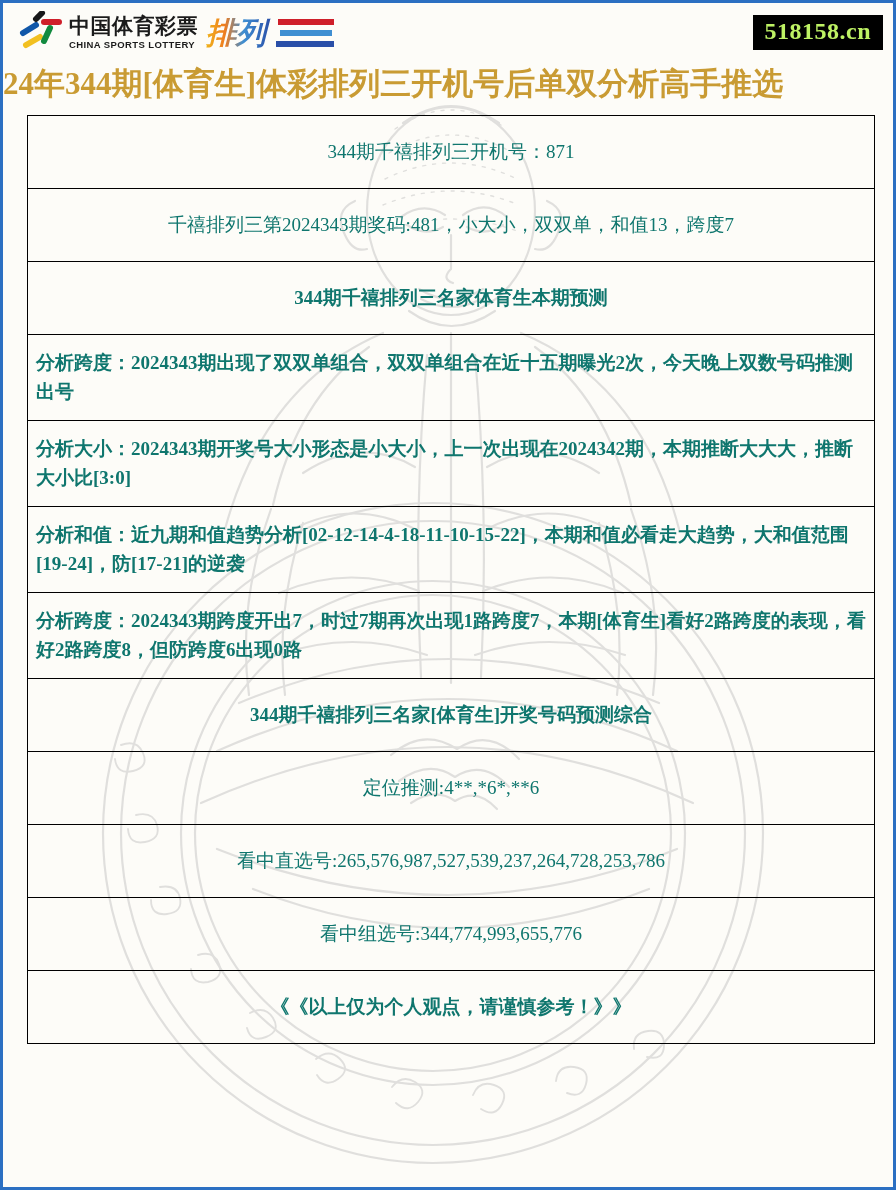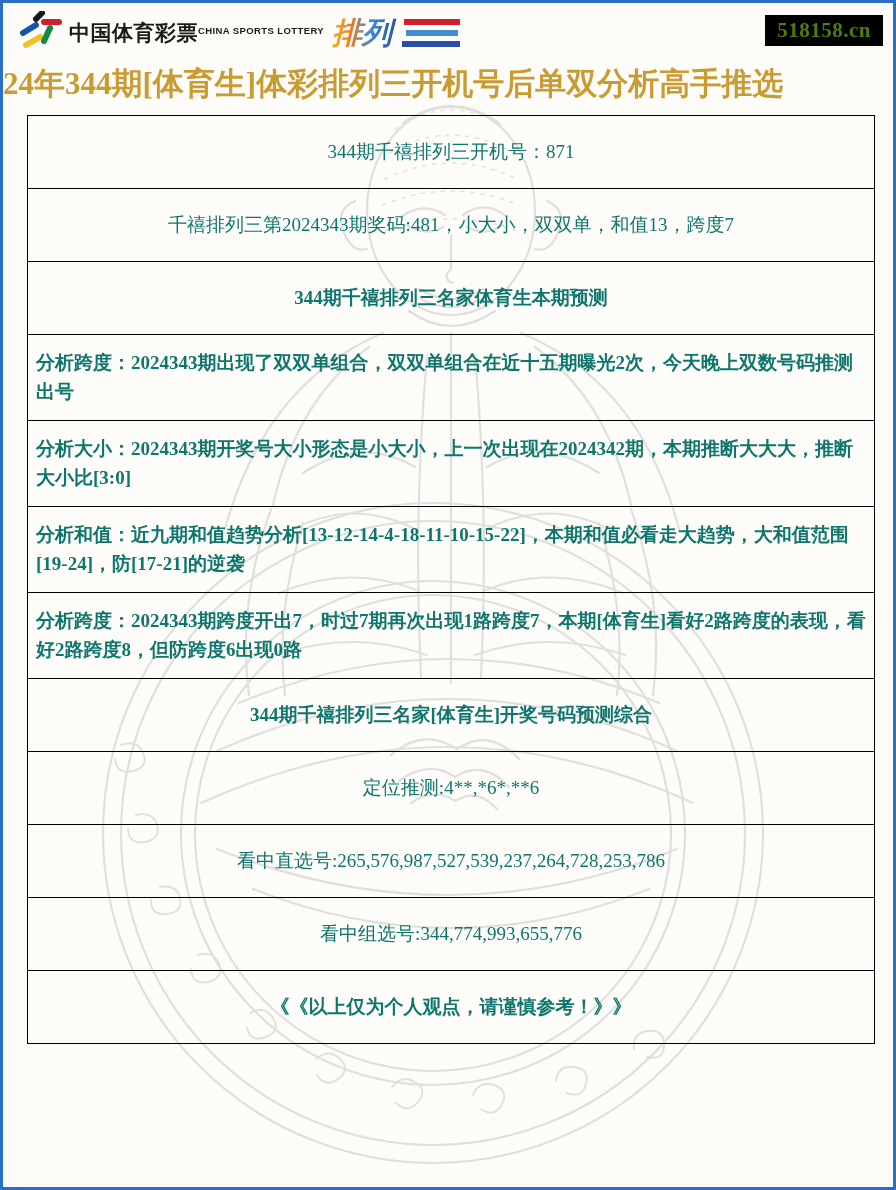--- a/index.html
+++ b/index.html
@@ -51,21 +51,21 @@
     gap: 6px;
     height: 46px;
   }
   .brand-mark {
     width: 46px;
     height: 42px;
     flex: 0 0 auto;
   }
   .brand-words {
     display: flex;
-    flex-direction: row;
+    flex-direction: column;
     justify-content: flex-end;
     line-height: 1;
   }
   .brand-cn {
     font-family: "Liberation Sans", sans-serif;
     font-size: 21px;
     font-weight: bold;
     color: #1b1b1b;
     letter-spacing: 0.5px;
   }
@@ -77,23 +77,23 @@
     letter-spacing: 0.4px;
     margin-top: 4px;
   }
   .brand-series {
     height: 42px;
     width: 132px;
     margin-left: 2px;
   }
   .site-badge {
     background: #000000;
-    color: #4d7c0f;
+    color: #bef264;
     font-family: "Liberation Serif", serif;
-    font-size: 21px;
+    font-size: 24px;
     font-weight: bold;
     padding: 3px 12px 4px 12px;
     letter-spacing: 0.5px;
     line-height: 1.15;
     margin-top: 6px;
   }
 
   
   .page-title {
     position: relative;
@@ -263,21 +263,21 @@
       <tr>
         <td class="center bold tall" colspan="6">344期千禧排列三名家体育生本期预测</td>
       </tr>
       <tr>
         <td class="left bold para" colspan="6">分析跨度：2024343期出现了双双单组合，双双单组合在近十五期曝光2次，今天晚上双数号码推测出号</td>
       </tr>
       <tr>
         <td class="left bold para" colspan="6">分析大小：2024343期开奖号大小形态是小大小，上一次出现在2024342期，本期推断大大大，推断大小比[3:0]</td>
       </tr>
       <tr>
-        <td class="left bold para" colspan="6">分析和值：近九期和值趋势分析[13-12-14-4-18-11-10-15-22]，本期和值必看走大趋势，大和值范围[19-24]，防[17-21]的逆袭</td>
+        <td class="left bold para" colspan="6">分析和值：近九期和值趋势分析[02-12-14-4-18-11-10-15-22]，本期和值必看走大趋势，大和值范围[19-24]，防[17-21]的逆袭</td>
       </tr>
       <tr>
         <td class="left bold para" colspan="6">分析跨度：2024343期跨度开出7，时过7期再次出现1路跨度7，本期[体育生]看好2路跨度的表现，看好2路跨度8，但防跨度6出现0路</td>
       </tr>
       <tr>
         <td class="center bold tall" colspan="6">344期千禧排列三名家[体育生]开奖号码预测综合</td>
       </tr>
       <tr>
         <td class="center tall" colspan="6">定位推测:4**,*6*,**6</td>
       </tr>

